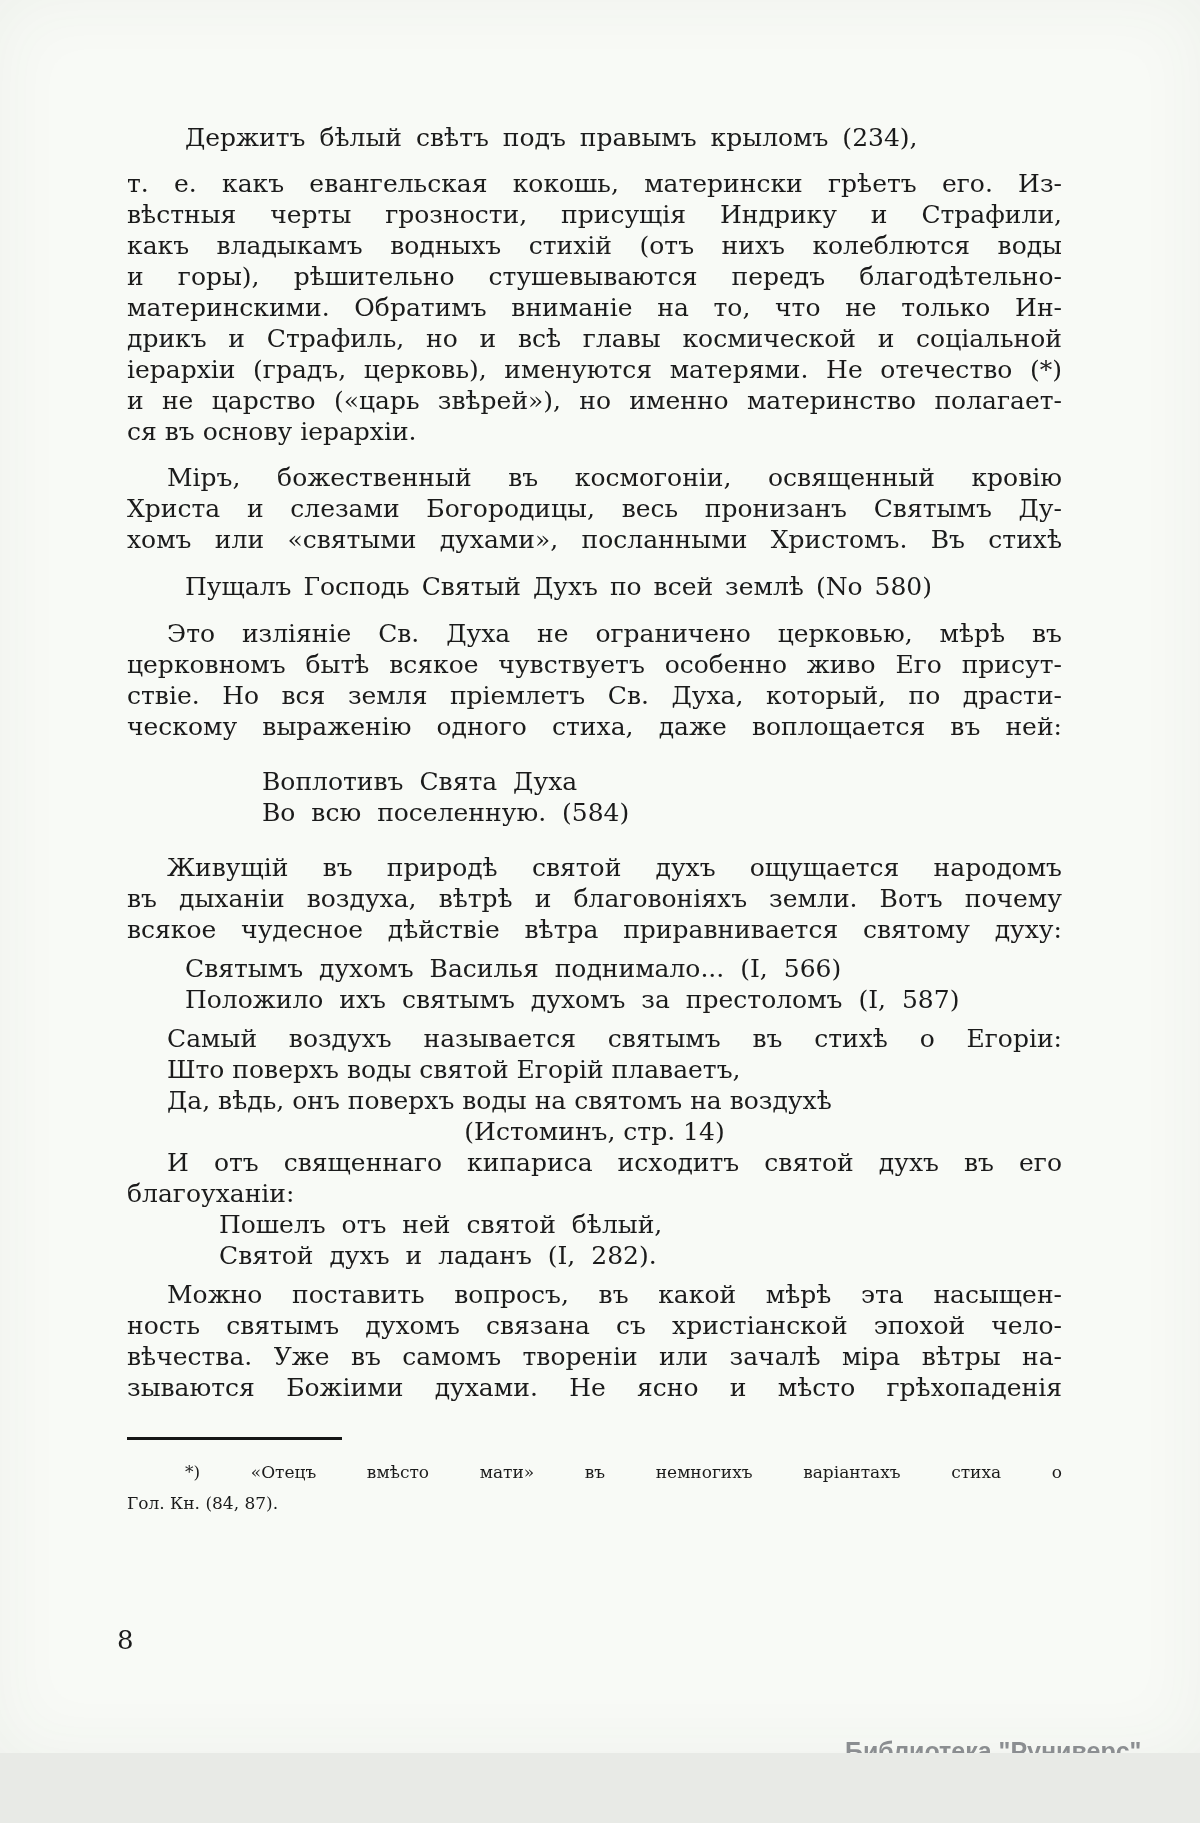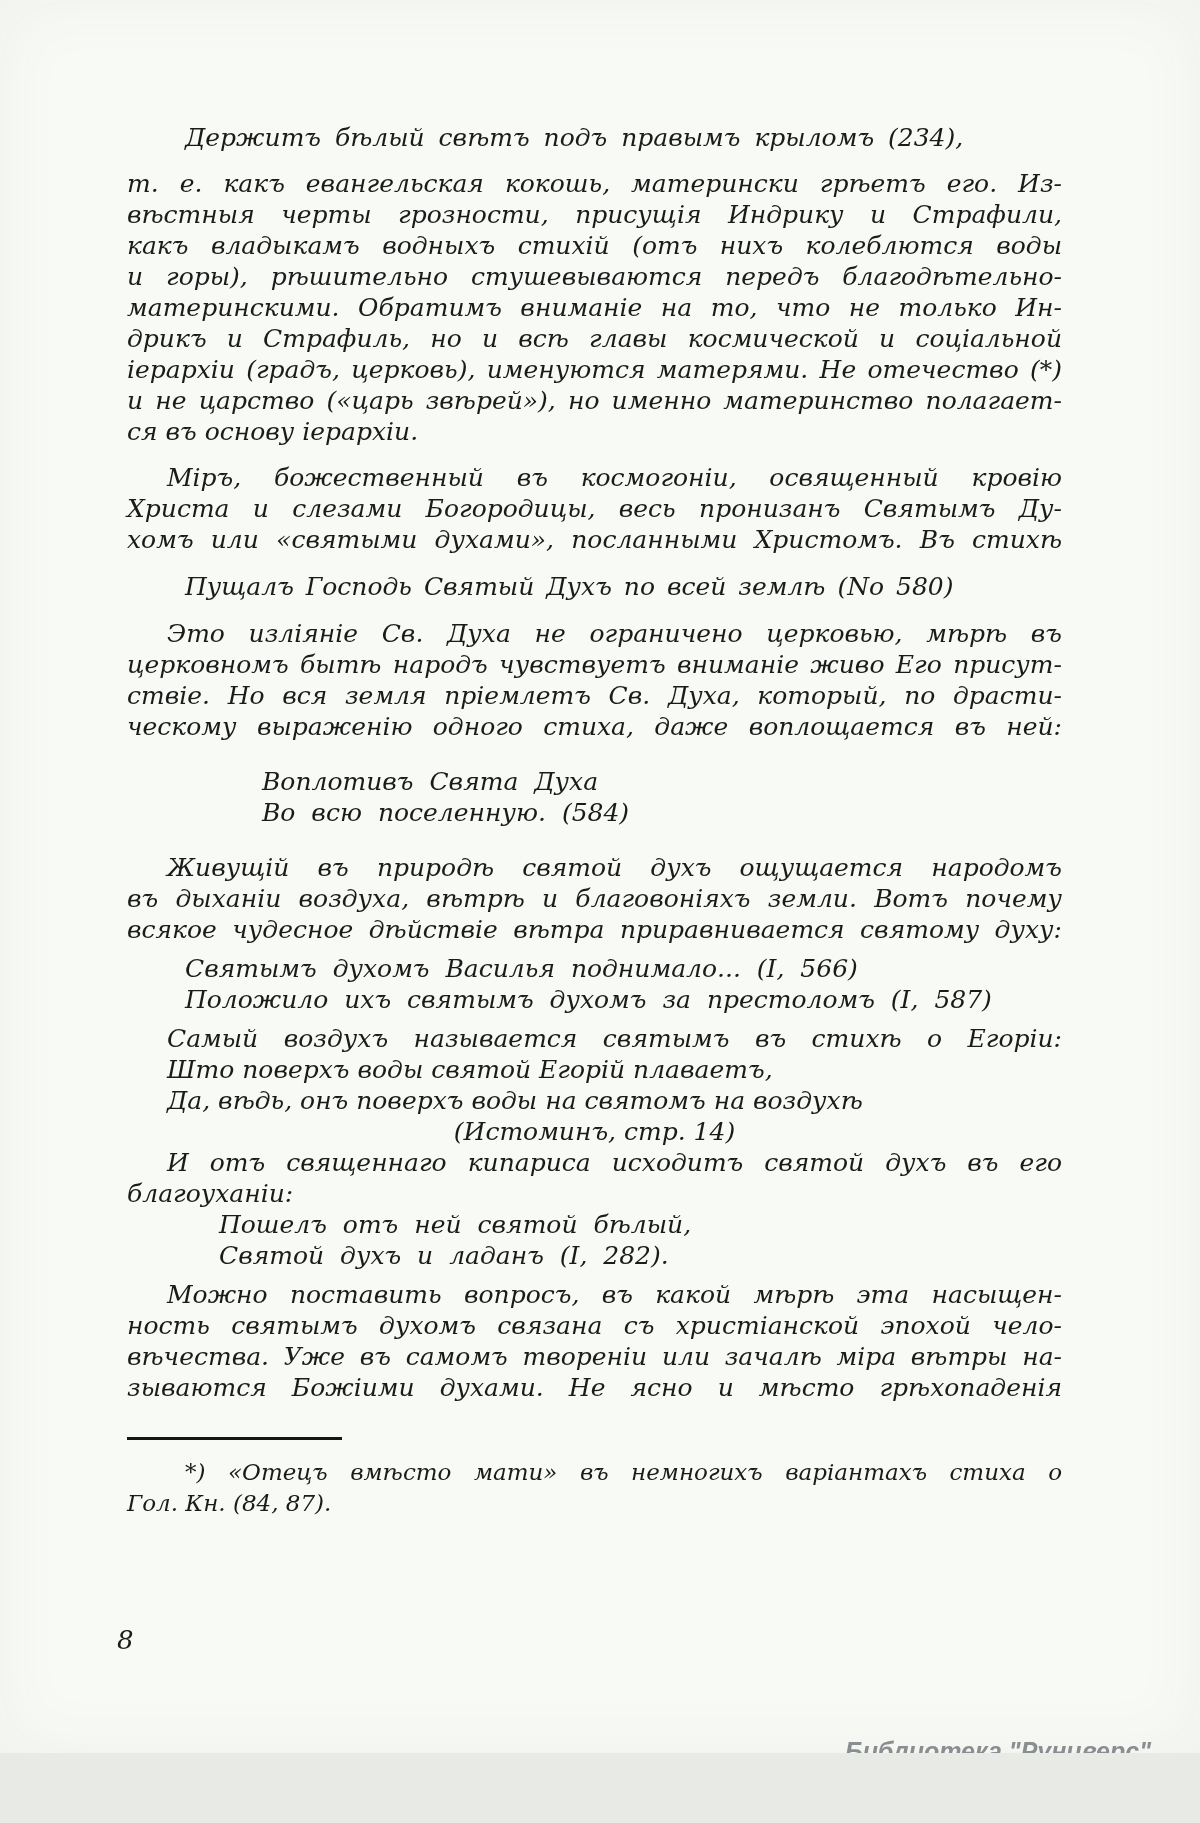--- a/index.html
+++ b/index.html
@@ -9,21 +9,20 @@
   }
   .page {
     position: relative;
     width: 1200px;
     height: 1753px;
     background: #f8faf6;
     overflow: hidden;
     font-family: "DejaVu Serif", "Liberation Serif", serif;
     color: #1b1b1b;
     box-shadow: inset 0 0 70px rgba(60,70,60,0.05);
-    font-style: italic;
   }
   .text-column {
     position: absolute;
     left: 127px;
     top: 122px;
     width: 935px;
     font-size: 25px;
     line-height: 31px;
   }
   .block { margin: 0; }
@@ -41,21 +40,21 @@
     text-align-last: auto;
   }
   .footnote-rule {
     width: 215px;
     height: 3px;
     background: #161616;
     margin-top: 34px;
   }
   .footnote {
     margin-top: 17px;
-    font-size: 23px;
+    font-size: 17px;
     line-height: 31px;
   }
   .footnote .fn-line-1 {
     text-indent: 58px;
     text-align: justify;
     text-align-last: justify;
   }
   .footnote .fn-line-2 {
     text-align: left;
   }
@@ -100,21 +99,21 @@
         <div class="block para" style="margin-top: 15px;">
           <div class="line" style="text-indent: 40px;">Міръ, божественный въ космогоніи, освященный кровію</div>
           <div class="line">Христа и слезами Богородицы, весь пронизанъ Святымъ Ду-</div>
           <div class="line">хомъ или «святыми духами», посланными Христомъ. Въ стихѣ</div>
         </div>
         <div class="block quote" style="margin-top: 16px; padding-left: 58px;">
           <div class="line plain" style="word-spacing: 4px;">Пущалъ Господь Святый Духъ по всей землѣ (No 580)</div>
         </div>
         <div class="block para" style="margin-top: 16px;">
           <div class="line" style="text-indent: 40px;">Это изліяніе Св. Духа не ограничено церковью, мѣрѣ въ</div>
-          <div class="line">церковномъ бытѣ народъ чувствуетъ вниманіе живо Его присут-</div>
+          <div class="line">церковномъ бытѣ всякое чувствуетъ особенно живо Его присут-</div>
           <div class="line">ствіе. Но вся земля пріемлетъ Св. Духа, который, по драсти-</div>
           <div class="line">ческому выраженію одного стиха, даже воплощается въ ней:</div>
         </div>
         <div class="block quote" style="margin-top: 24px; padding-left: 135px;">
           <div class="line plain" style="word-spacing: 8px;">Воплотивъ Свята Духа</div>
           <div class="line plain" style="word-spacing: 8px;">Во всю поселенную. (584)</div>
         </div>
         <div class="block para" style="margin-top: 24px;">
           <div class="line" style="text-indent: 40px;">Живущій въ природѣ святой духъ ощущается народомъ</div>
           <div class="line">въ дыханіи воздуха, вѣтрѣ и благовоніяхъ земли. Вотъ почему</div>

